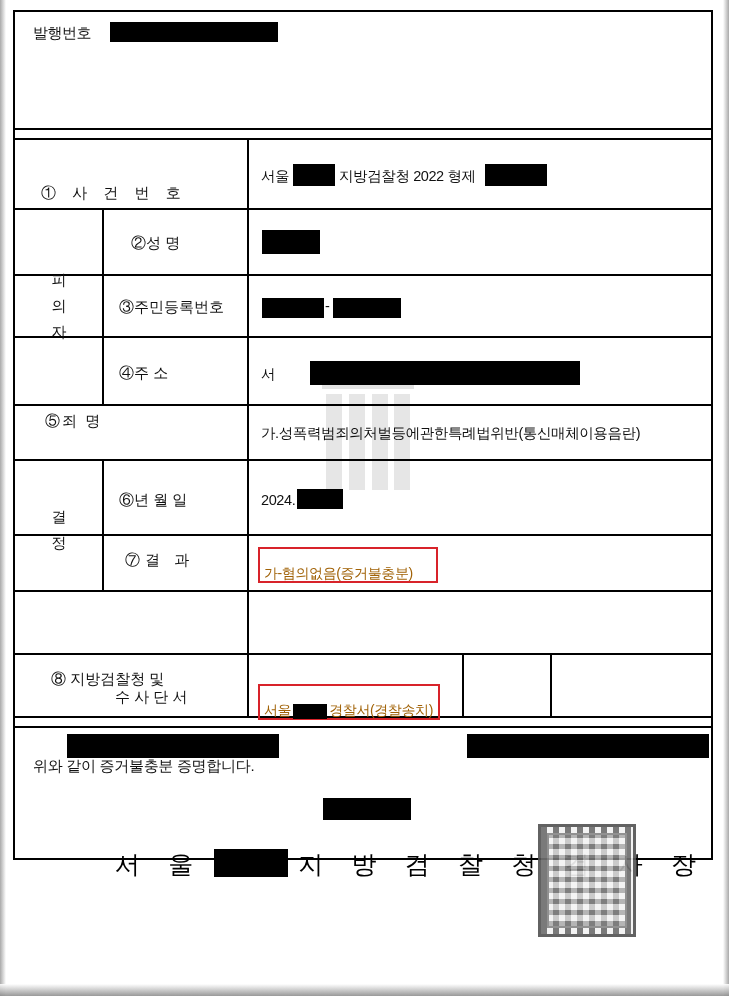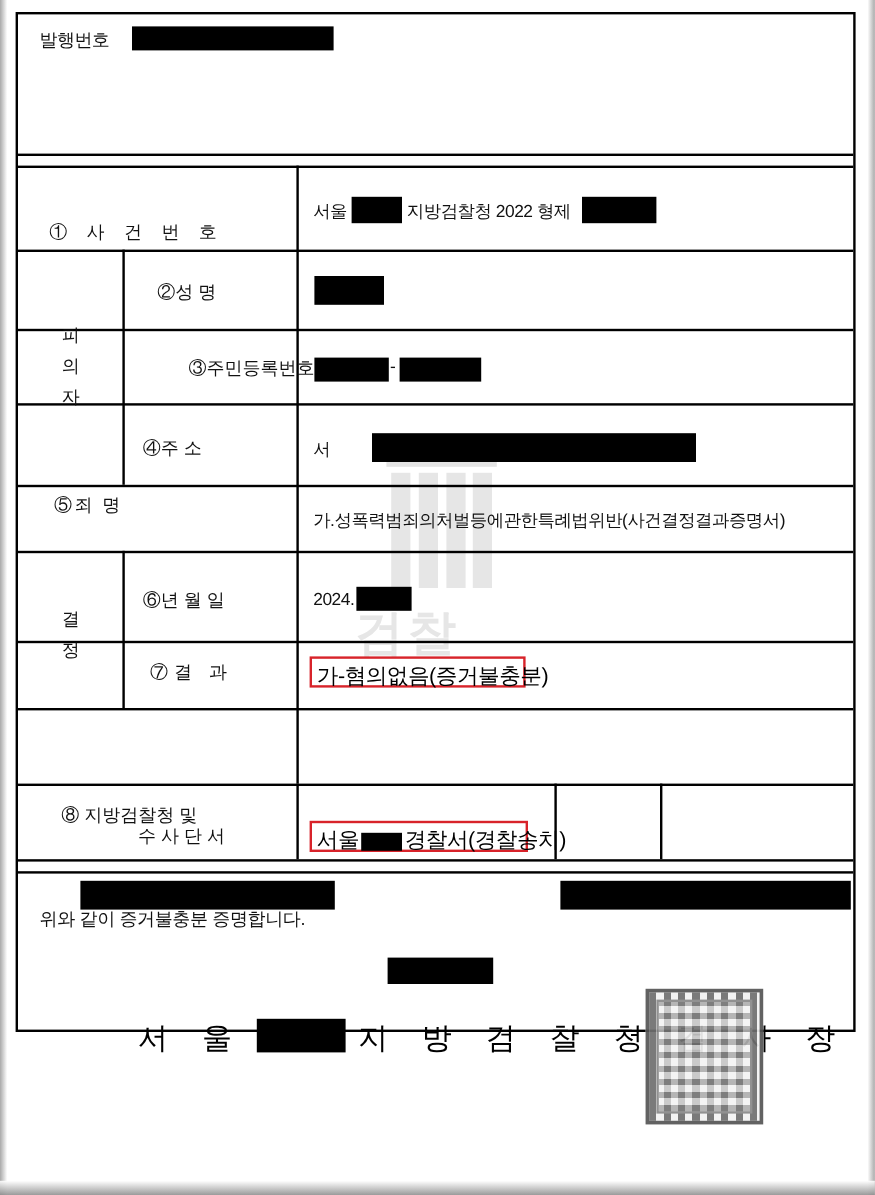--- a/index.html
+++ b/index.html
@@ -136,23 +136,23 @@
   .cell-value {
     position: absolute;
     font-size: 14.5px;
     color: #111;
     letter-spacing: -0.4px;
   }
 
   .boxed-value {
     position: absolute;
     border: 2px solid #d8232a;
-    font-size: 18px;
-    color: #000000;
-    padding: 2px 4px;
+    font-size: 14px;
+    color: #a16207;
+    padding: 16px 4px;
     box-sizing: border-box;
     letter-spacing: -0.4px;
     white-space: nowrap;
   }
 
   .vert-label {
     position: absolute;
     font-size: 15px;
     color: #111;
     text-align: center;
@@ -204,21 +204,20 @@
   <div class="scan-edge-bottom"></div>
 
   <div class="watermark">
     <div class="wm-build">
       <div class="roofline"></div>
       <div class="col" style="left:4px;"></div>
       <div class="col" style="left:27px;"></div>
       <div class="col" style="left:50px;"></div>
       <div class="col" style="left:72px;"></div>
     </div>
-    <div class="wm-text">검찰</div>
   </div>
 
   <div class="frame">
 
     <div class="issue-label">발행번호</div>
     <div class="redact issue-redact"></div>
 
 
     <div class="hline" style="top:116px; width:696px;"></div>
     <div class="hline" style="top:126px; width:696px;"></div>
@@ -244,31 +243,31 @@
     <div class="cell-value" style="left:246px; top:155px;">서울</div>
     <div class="redact" style="position:absolute; left:278px; top:152px; width:42px; height:22px;"></div>
     <div class="cell-value" style="left:324px; top:155px;">지방검찰청 2022 형제</div>
     <div class="redact" style="position:absolute; left:470px; top:152px; width:62px; height:22px;"></div>
 
     <div class="vert-label" style="left:26px; top:255px; width:36px;">피<br>의<br>자</div>
 
     <div class="cell-label" style="left:104px; top:222px;margin-left:12px;">②성          명</div>
     <div class="redact" style="position:absolute; left:247px; top:218px; width:58px; height:24px;"></div>
 
-    <div class="cell-label" style="left:104px; top:286px;margin-left:38px;">③주민등록번호</div>
+    <div class="cell-label" style="left:104px; top:286px;">③주민등록번호</div>
     <div class="redact" style="position:absolute; left:247px; top:286px; width:62px; height:20px;"></div>
     <div class="cell-value" style="left:310px; top:286px;">-</div>
     <div class="redact" style="position:absolute; left:318px; top:286px; width:68px; height:20px;"></div>
 
     <div class="cell-label" style="left:104px; top:352px;">④주          소</div>
     <div class="cell-value" style="left:246px; top:353px;">서</div>
     <div class="redact" style="position:absolute; left:295px; top:349px; width:270px; height:24px;"></div>
 
     <div class="cell-label" style="left:30px; top:400px; letter-spacing:2px;text-align:center;">⑤죄            명</div>
-    <div class="cell-value" style="left:246px; top:412px;">가.성폭력범죄의처벌등에관한특례법위반(사건결정결과증명서)</div>
+    <div class="cell-value" style="left:246px; top:412px;">가.성폭력범죄의처벌등에관한특례법위반(통신매체이용음란)</div>
 
     <div class="vert-label" style="left:26px; top:492px; width:36px;">결<br>정</div>
 
     <div class="cell-label" style="left:104px; top:479px;">⑥년 월 일</div>
     <div class="cell-value" style="left:246px; top:480px;">2024.</div>
     <div class="redact" style="position:absolute; left:282px; top:477px; width:46px; height:20px;"></div>
 
     <div class="cell-label" style="left:110px; top:539px; letter-spacing:5px;">⑦결        과</div>
     <div class="boxed-value" style="left:243px; top:535px; width:180px; height:26px;">가-혐의없음(증거불충분)</div>
 

